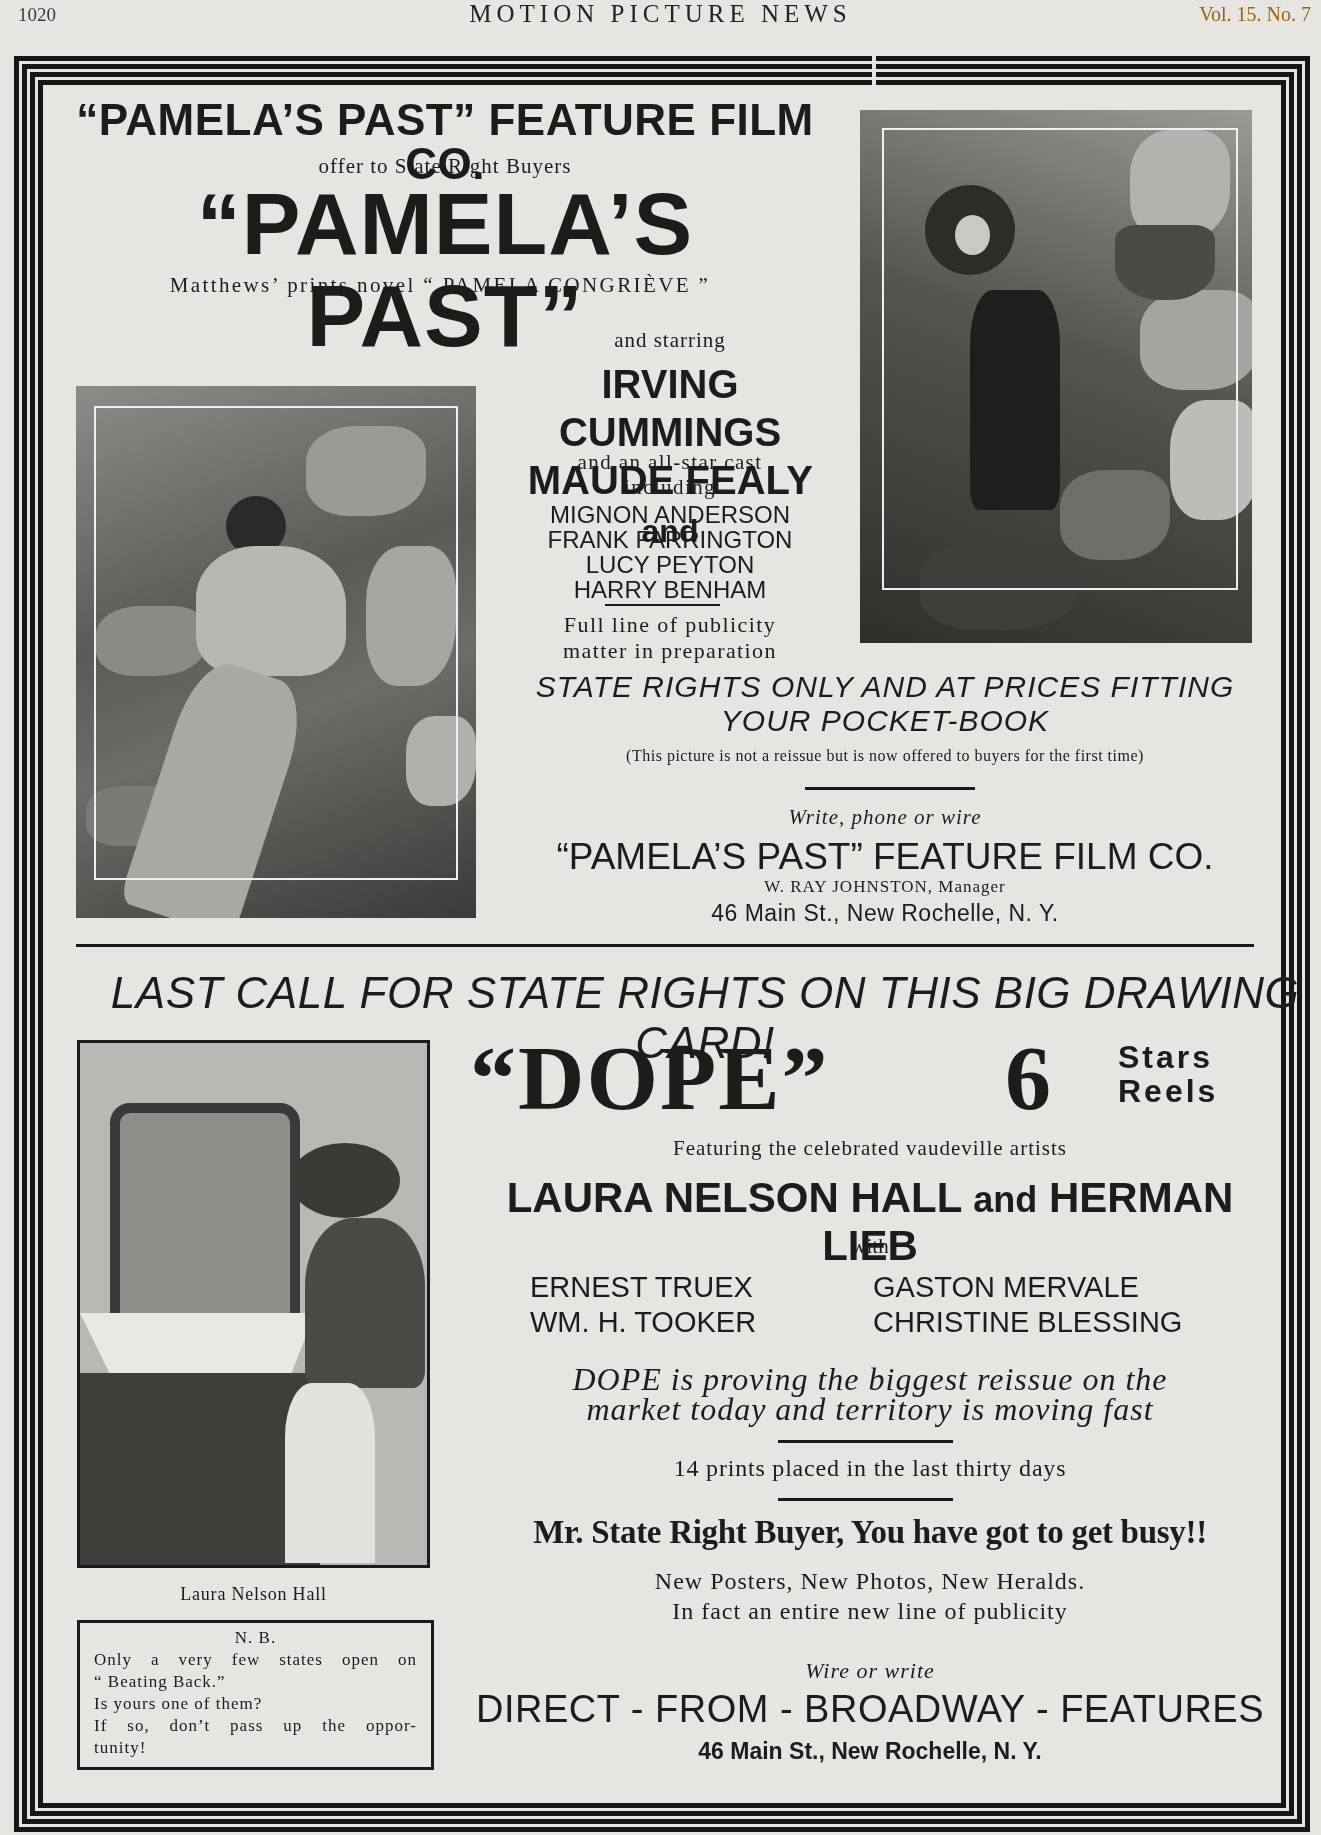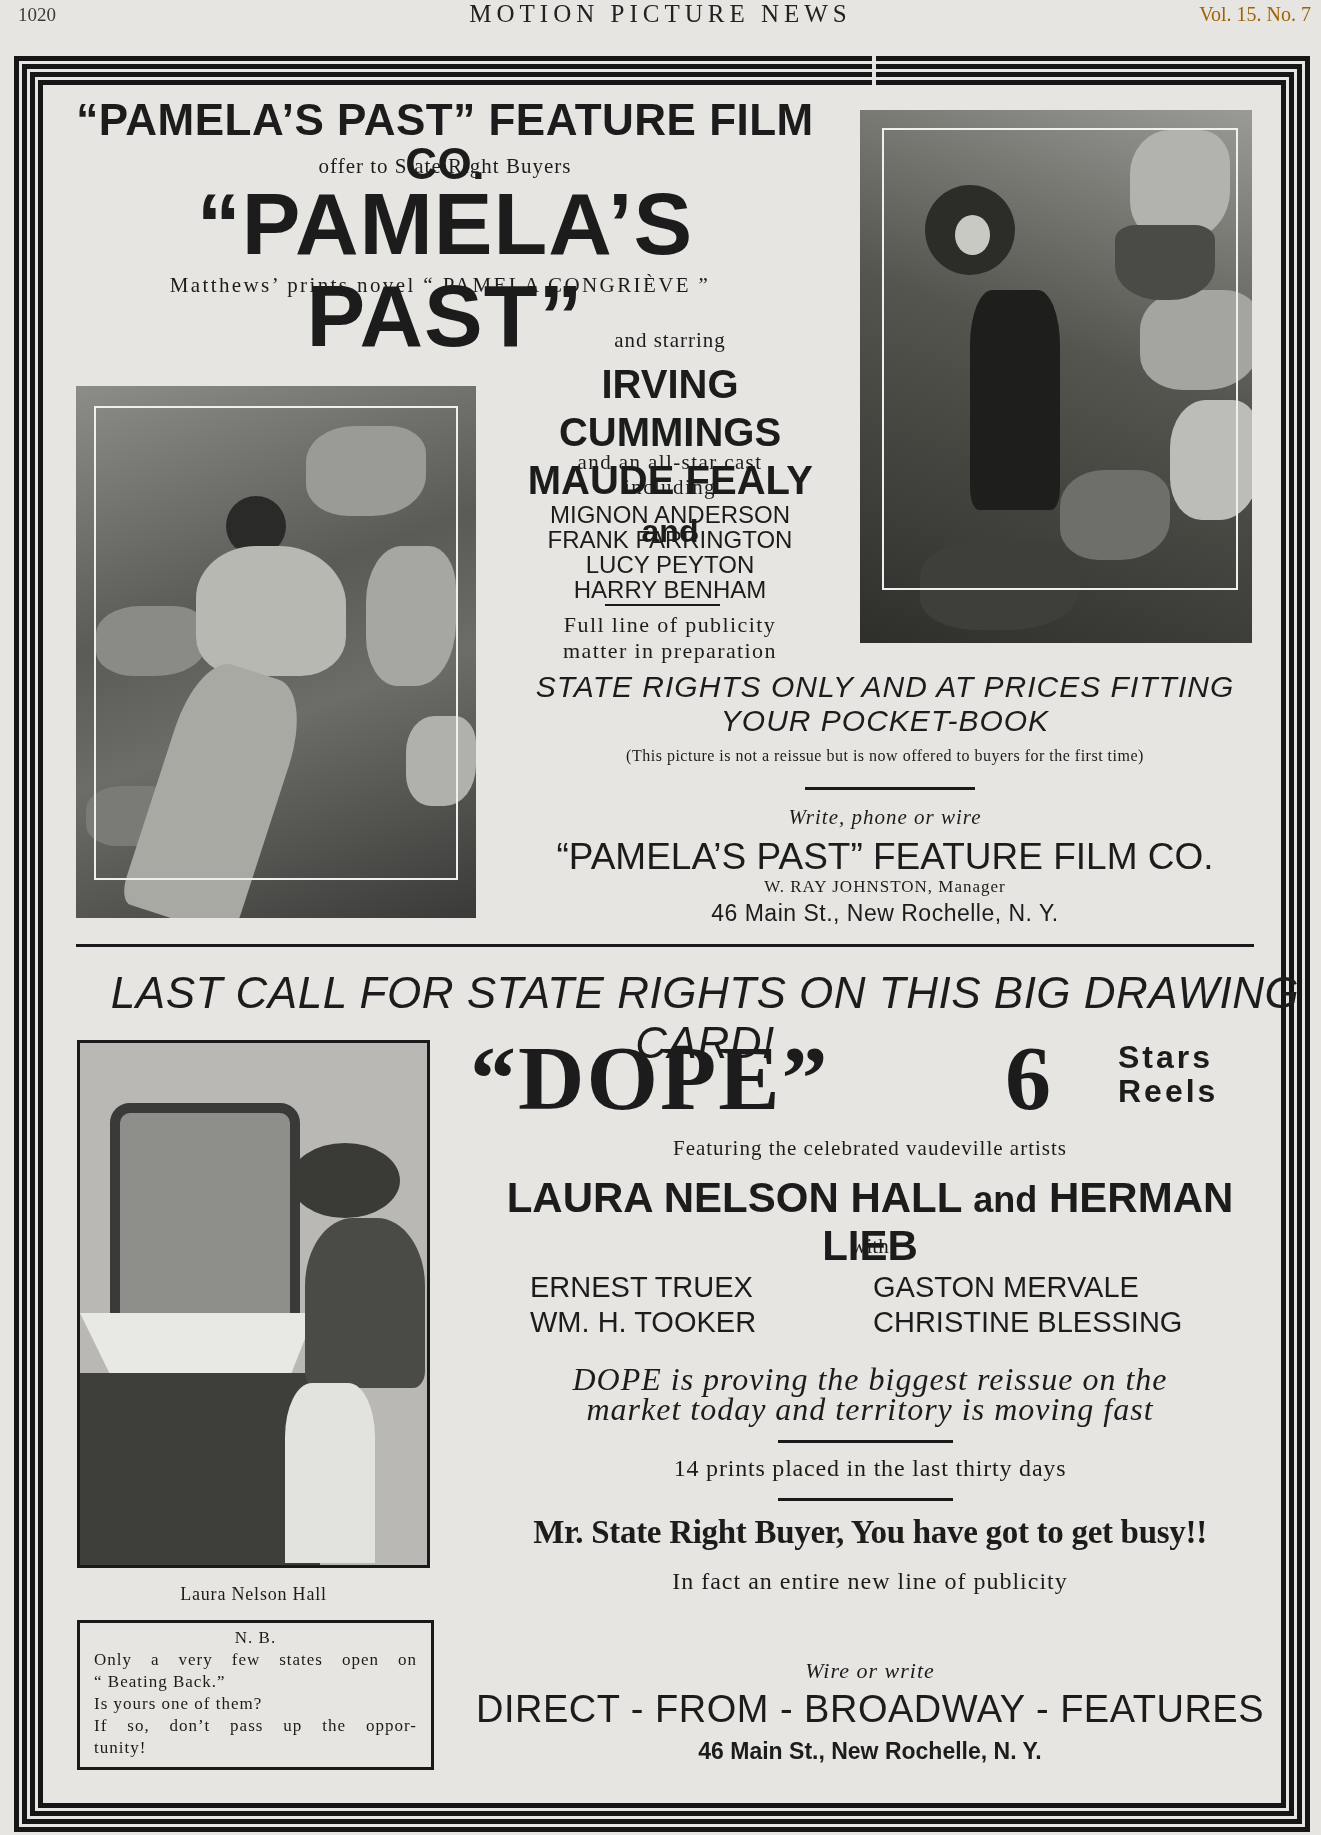--- a/index.html
+++ b/index.html
@@ -145,20 +145,21 @@
   <div class="abs center" style="left:470px; top:1364px; width:800px; font-size:32px; font-style:italic; line-height:30px; letter-spacing:1px;">
     <div>DOPE is proving the biggest reissue on the</div>
     <div>market today and territory is moving fast</div>
   </div>
   <div class="abs rule" style="left:778px; top:1440px; width:175px; height:3px;"></div>
   <div class="abs center" style="left:470px; top:1455px; width:800px; font-size:24px; letter-spacing:0.8px;">14 prints placed in the last thirty days</div>
   <div class="abs rule" style="left:778px; top:1498px; width:175px; height:3px;"></div>
 
   <div class="abs center" style="left:465px; top:1514px; width:810px; font-size:33px; font-weight:bold; letter-spacing:-0.3px;">Mr. State Right Buyer, You have got to get busy!!</div>
   <div class="abs center" style="left:470px; top:1566px; width:800px; font-size:24px; line-height:30px; letter-spacing:1px;">
+    <div>New Posters, New Photos, New Heralds.</div>
     <div>In fact an entire new line of publicity</div>
   </div>
 
   <div class="abs center" style="left:470px; top:1658px; width:800px; font-size:22px; font-style:italic; letter-spacing:1px;">Wire or write</div>
   <div class="abs center cond" style="left:465px; top:1688px; width:810px; font-size:38px; letter-spacing:0.5px;">DIRECT - FROM - BROADWAY - FEATURES</div>
   <div class="abs center cond" style="left:470px; top:1738px; width:800px; font-size:23px; font-weight:bold;">46 Main St., New Rochelle, N. Y.</div>
 
   <div class="abs photo" style="left:77px; top:1040px; width:353px; height:528px; border:3px solid #1a1a1a; box-sizing:border-box; background:#b9b8b4;">
     <div style="position:absolute; left:30px; top:60px; width:170px; height:200px; border:10px solid #3a3a38; border-radius:20px 20px 0 0; background:#8e8e8a;"></div>
     <div style="position:absolute; left:0; top:270px; width:235px; height:90px; background:#e8e8e4; clip-path:polygon(0 0,100% 0,85% 100%,15% 80%);"></div>

